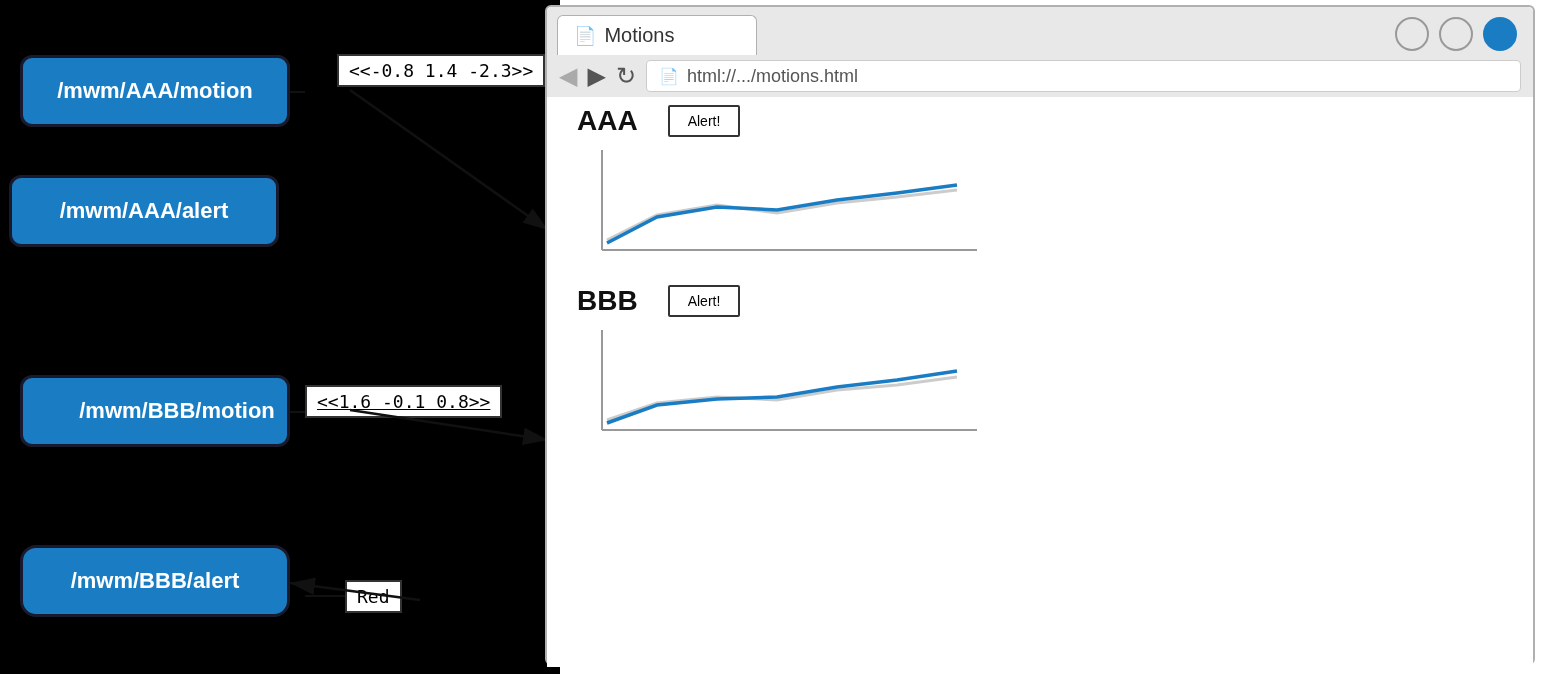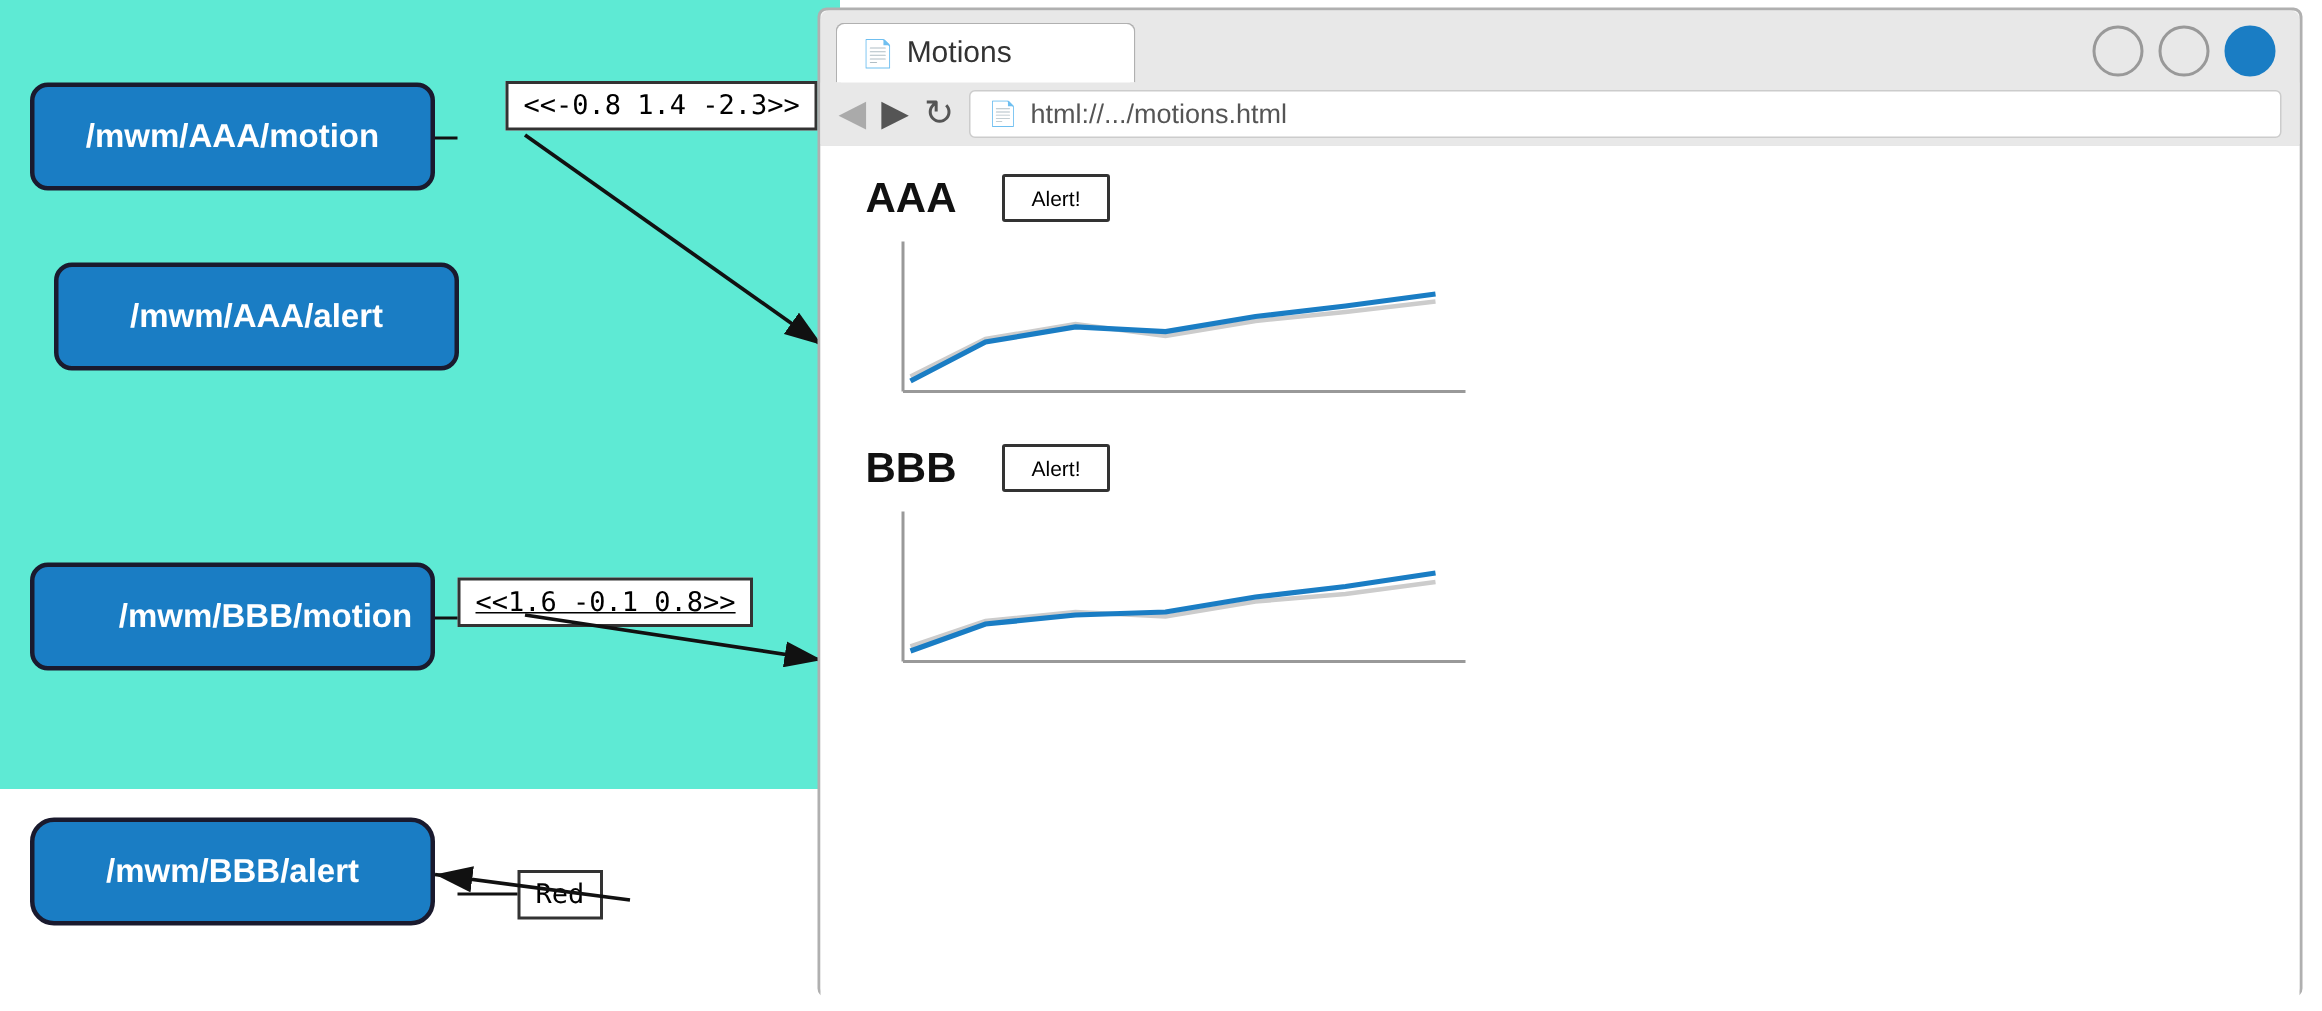--- a/index.html
+++ b/index.html
@@ -11,22 +11,22 @@
       overflow: hidden;
       position: relative;
     }
 
     
     .diagram-area {
       position: absolute;
       left: 0;
       top: 0;
       width: 560px;
-      height: 526px;
-      background: #5eead4;
+      height: 674px;
+      background: #000000;
     }
 
     
     .blue-box {
       position: absolute;
       background: #1a7dc4;
       border-radius: 12px;
       border: 3px solid #1a1a2e;
       color: #fff;
       font-size: 22px;
@@ -37,21 +37,21 @@
       width: 270px;
       height: 72px;
     }
 
     .box-aaa-motion {
       left: 20px;
       top: 55px;
     }
 
     .box-aaa-alert {
-      left: 36px;
+      left: 9px;
       top: 175px;
     }
 
     .box-bbb-motion {
       left: 20px;
       top: 375px;
       padding-left: 44px;
     }
 
     .box-bbb-alert {
@@ -207,21 +207,21 @@
 
     .url-icon {
       font-size: 16px;
       color: #aaa;
     }
 
     
     .browser-content {
       background: #fff;
       height: calc(660px - 90px);
-      padding: 19px 30px;
+      padding: 8px 30px;
       overflow: hidden;
     }
 
     
     .section {
       margin-bottom: 20px;
     }
 
     .section-header {
       display: flex;

